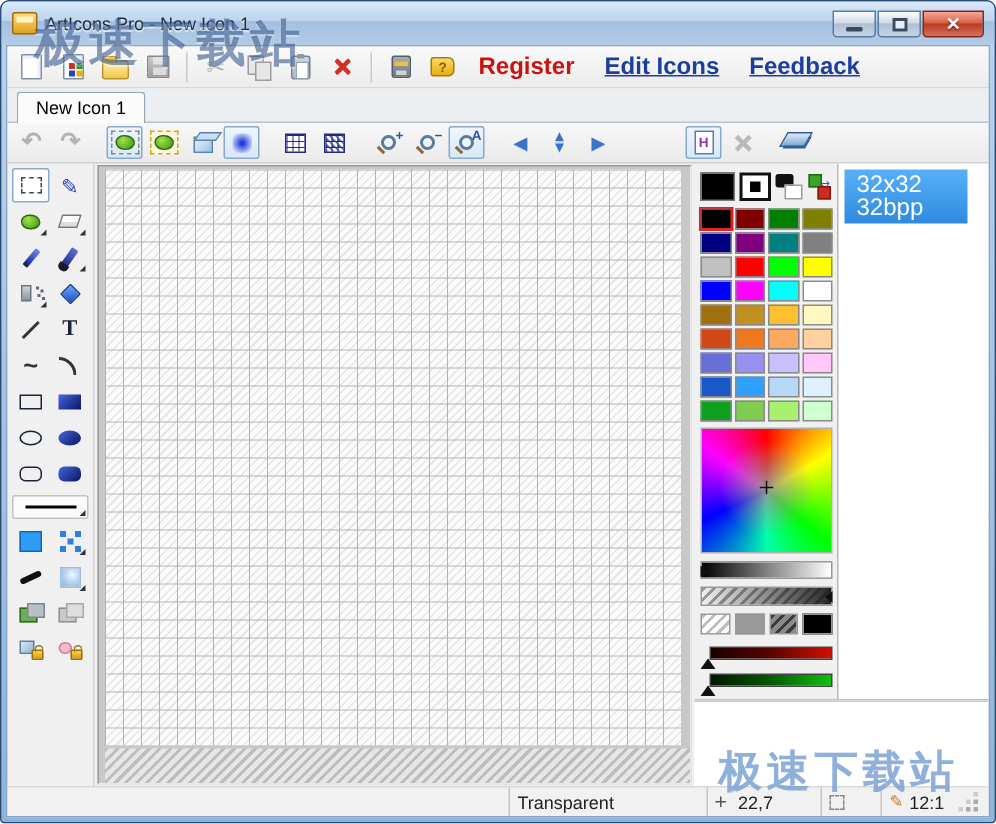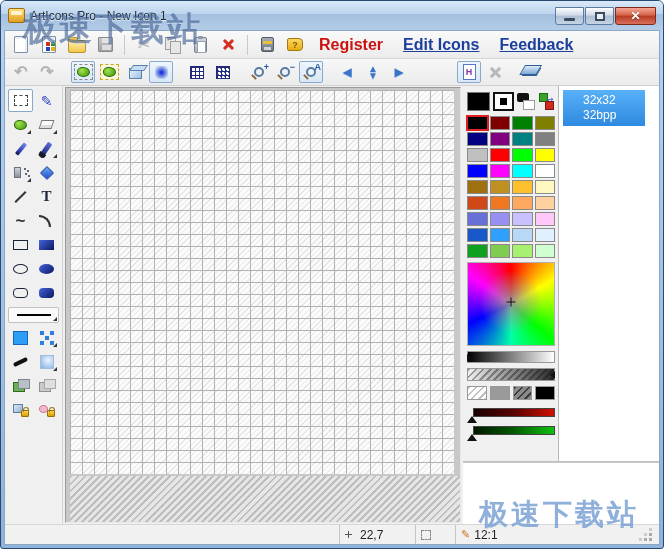--- a/index.html
+++ b/index.html
@@ -207,21 +207,21 @@
   .pat.p3 { background:repeating-linear-gradient(135deg,#3a3a3a 0 2px,#8a8a8a 2px 5px); }
   .pat.p4 { background:#000; }
 
   .slider { height:16px; position:relative; margin-bottom:2px; }
   .slider .bar { position:absolute; left:6px; right:0; top:1px; height:9px; border:1px solid #444; }
   .slider.red .bar { background:linear-gradient(to right,#180000,#5a0400,#d01000); }
   .slider.green .bar { background:linear-gradient(to right,#001800,#045a00,#10c010); }
   .slider .tri { position:absolute; left:0; bottom:0; width:0; height:0; border-left:5px solid transparent; border-right:5px solid transparent; border-bottom:7px solid #111; }
 
   .formats { flex:1; background:#fff; border-left:1px solid #b8b8b8; padding:4px; }
-  .fmt-item { width:82px; padding:3px 20px; background:linear-gradient(#58b0f8,#2e8ae0); color:#fff; font-size:12px; line-height:15px; }
+  .fmt-item { width:82px; padding:3px 8px; background:linear-gradient(#58b0f8,#2e8ae0); color:#fff; font-size:16px; line-height:15px; }
 
   .preview { height:62px; background:#fff; border-top:1px solid #c8c8c8; }
 
   
   .statusbar { height:20px; background:#f1f1f1; display:flex; align-items:center; font-size:12px; color:#222; border-top:1px solid #d8d8d8; }
   .sb-field { height:100%; display:flex; align-items:center; border-left:1px solid #c6c6c6; padding:0 5px; }
   .sb-spacer { width:334px; }
   .sb-trans { width:132px; }
   .sb-pos { width:76px; gap:4px; }
   .sb-sel { width:40px; }
@@ -296,20 +296,23 @@
           <div class="ic-wizard"></div>
         </div>
       <div class="tbtn">
           <div class="ic-book">?</div>
         </div>
       <span class="tb-text red-text">Register</span>
       <span class="tb-text link-text">Edit Icons</span>
       <span class="tb-text link-text">Feedback</span>
     </div>
 
+    <div class="tabbar">
+      <div class="tab">New Icon 1</div>
+    </div>
 
     <div class="toolbar2">
       <div class="ebtn">
           <span class="ic-undo">↶</span>
         </div>
       <div class="ebtn">
           <span class="ic-redo">↷</span>
         </div>
       <div class="egap"></div>
       <div class="ebtn toggled">
@@ -555,20 +558,21 @@
               <div>32bpp</div>
             </div>
           </div>
         </div>
         <div class="preview"></div>
       </div>
     </div>
 
     <div class="statusbar">
       <div class="sb-spacer"></div>
+      <div class="sb-field sb-trans">Transparent</div>
       <div class="sb-field sb-pos">
         <div class="ic-crosshair"></div>
         <span>22,7</span>
       </div>
       <div class="sb-field sb-sel">
         <div class="ic-dashsq"></div>
       </div>
       <div class="sb-field sb-zoom">
         <span class="ic-statpencil">✎</span>
         <span>12:1</span>

